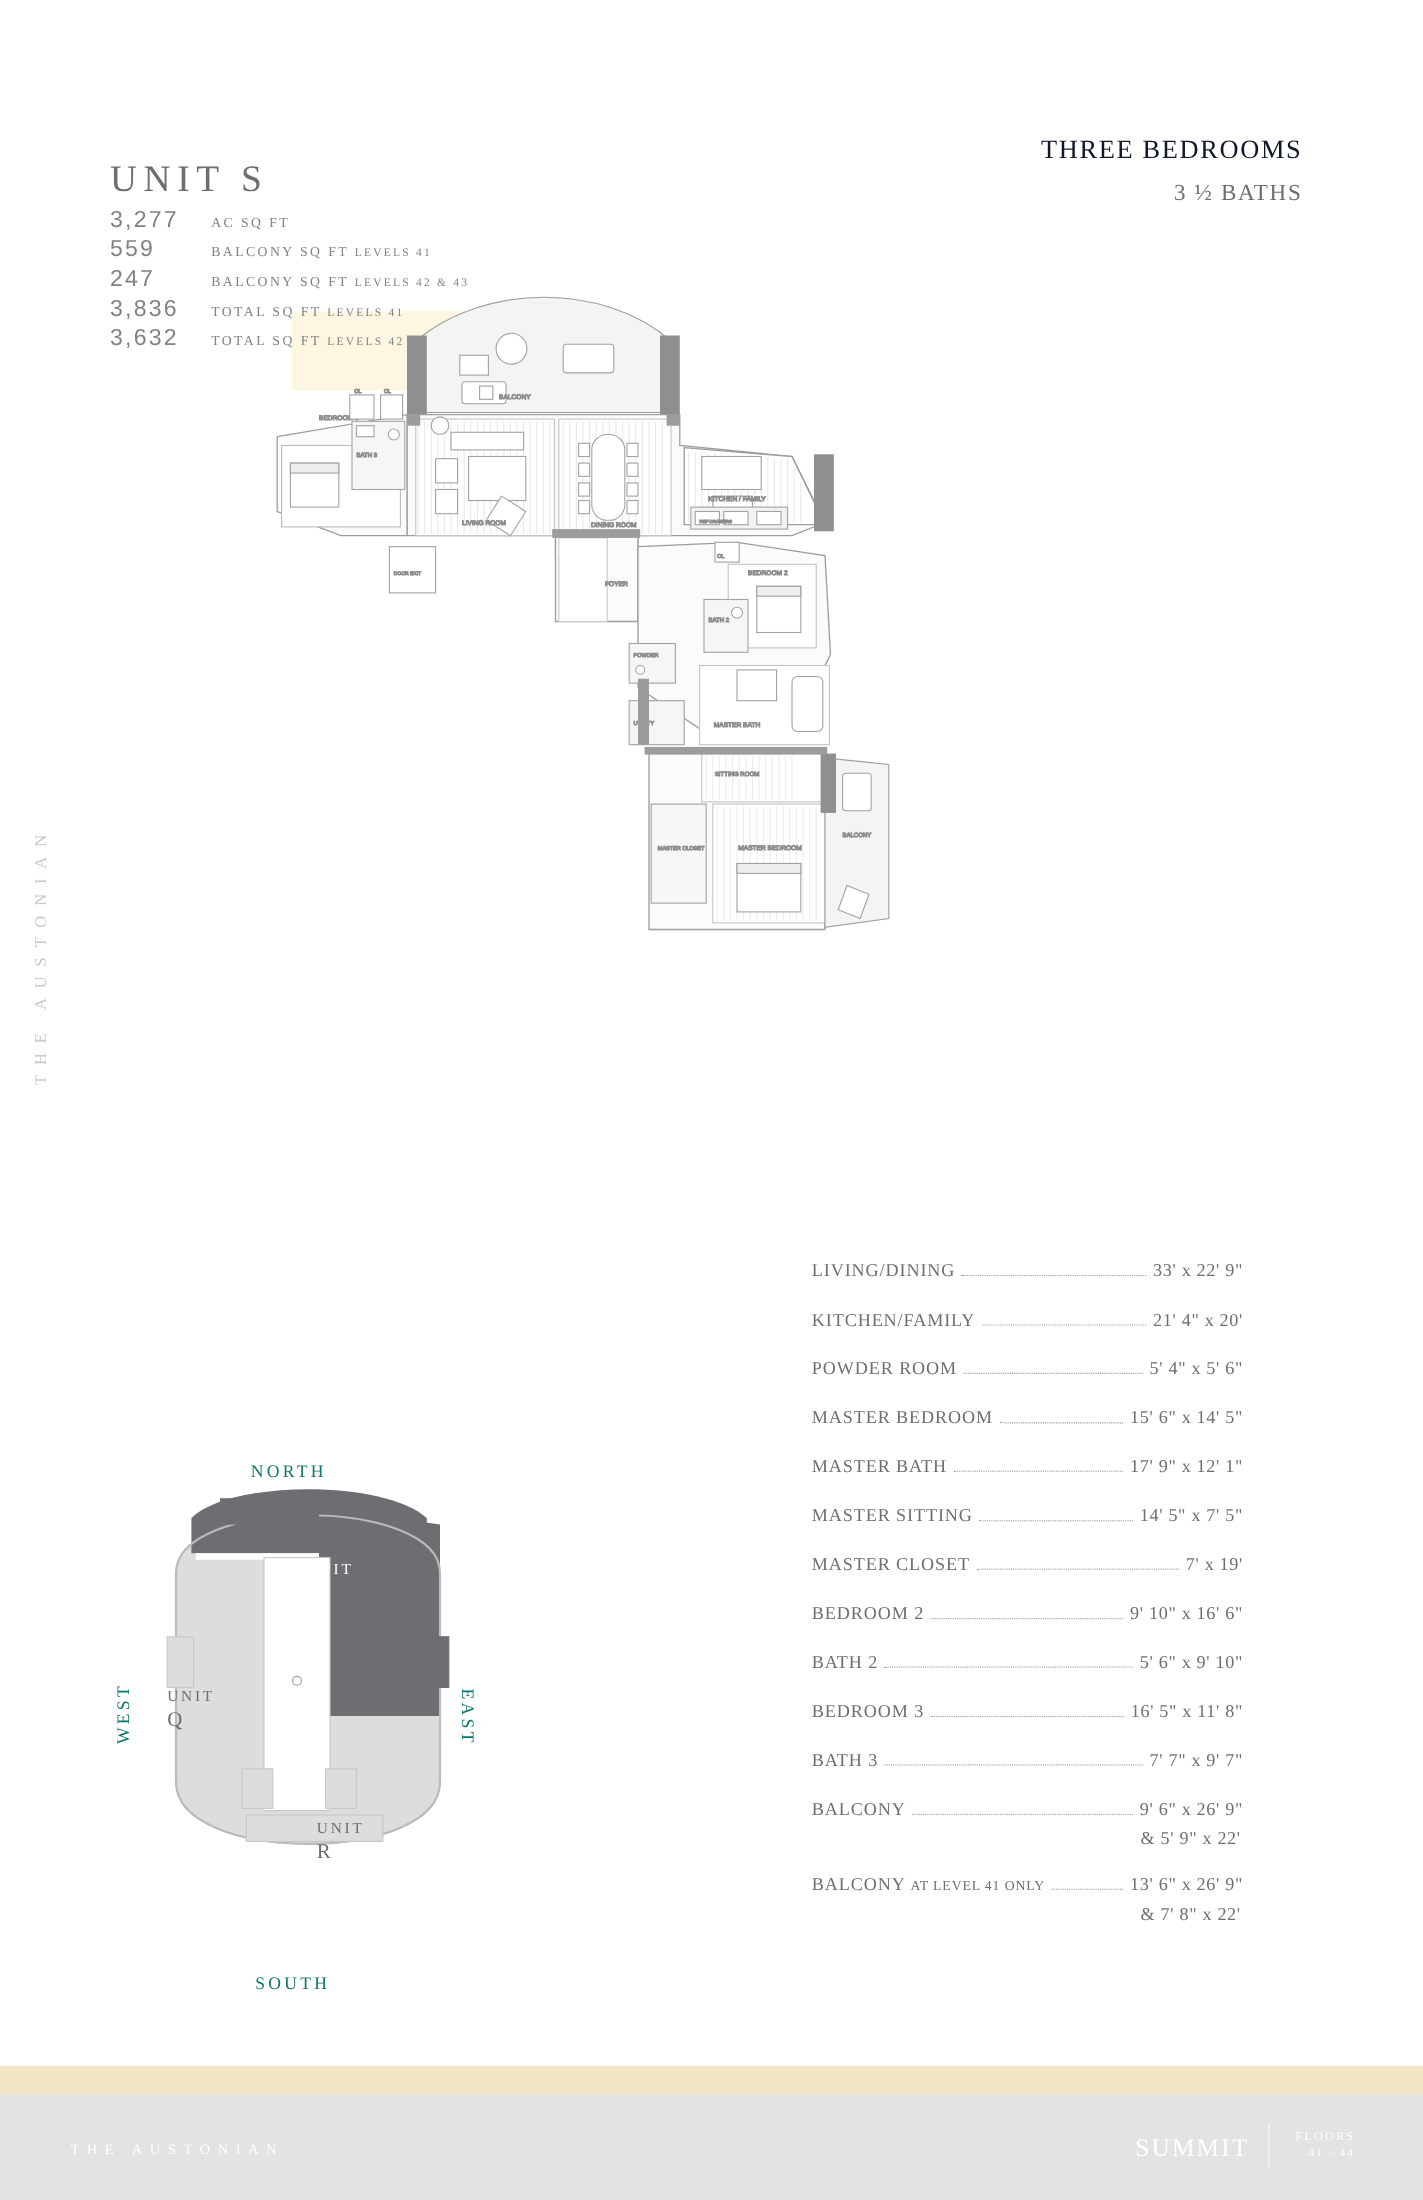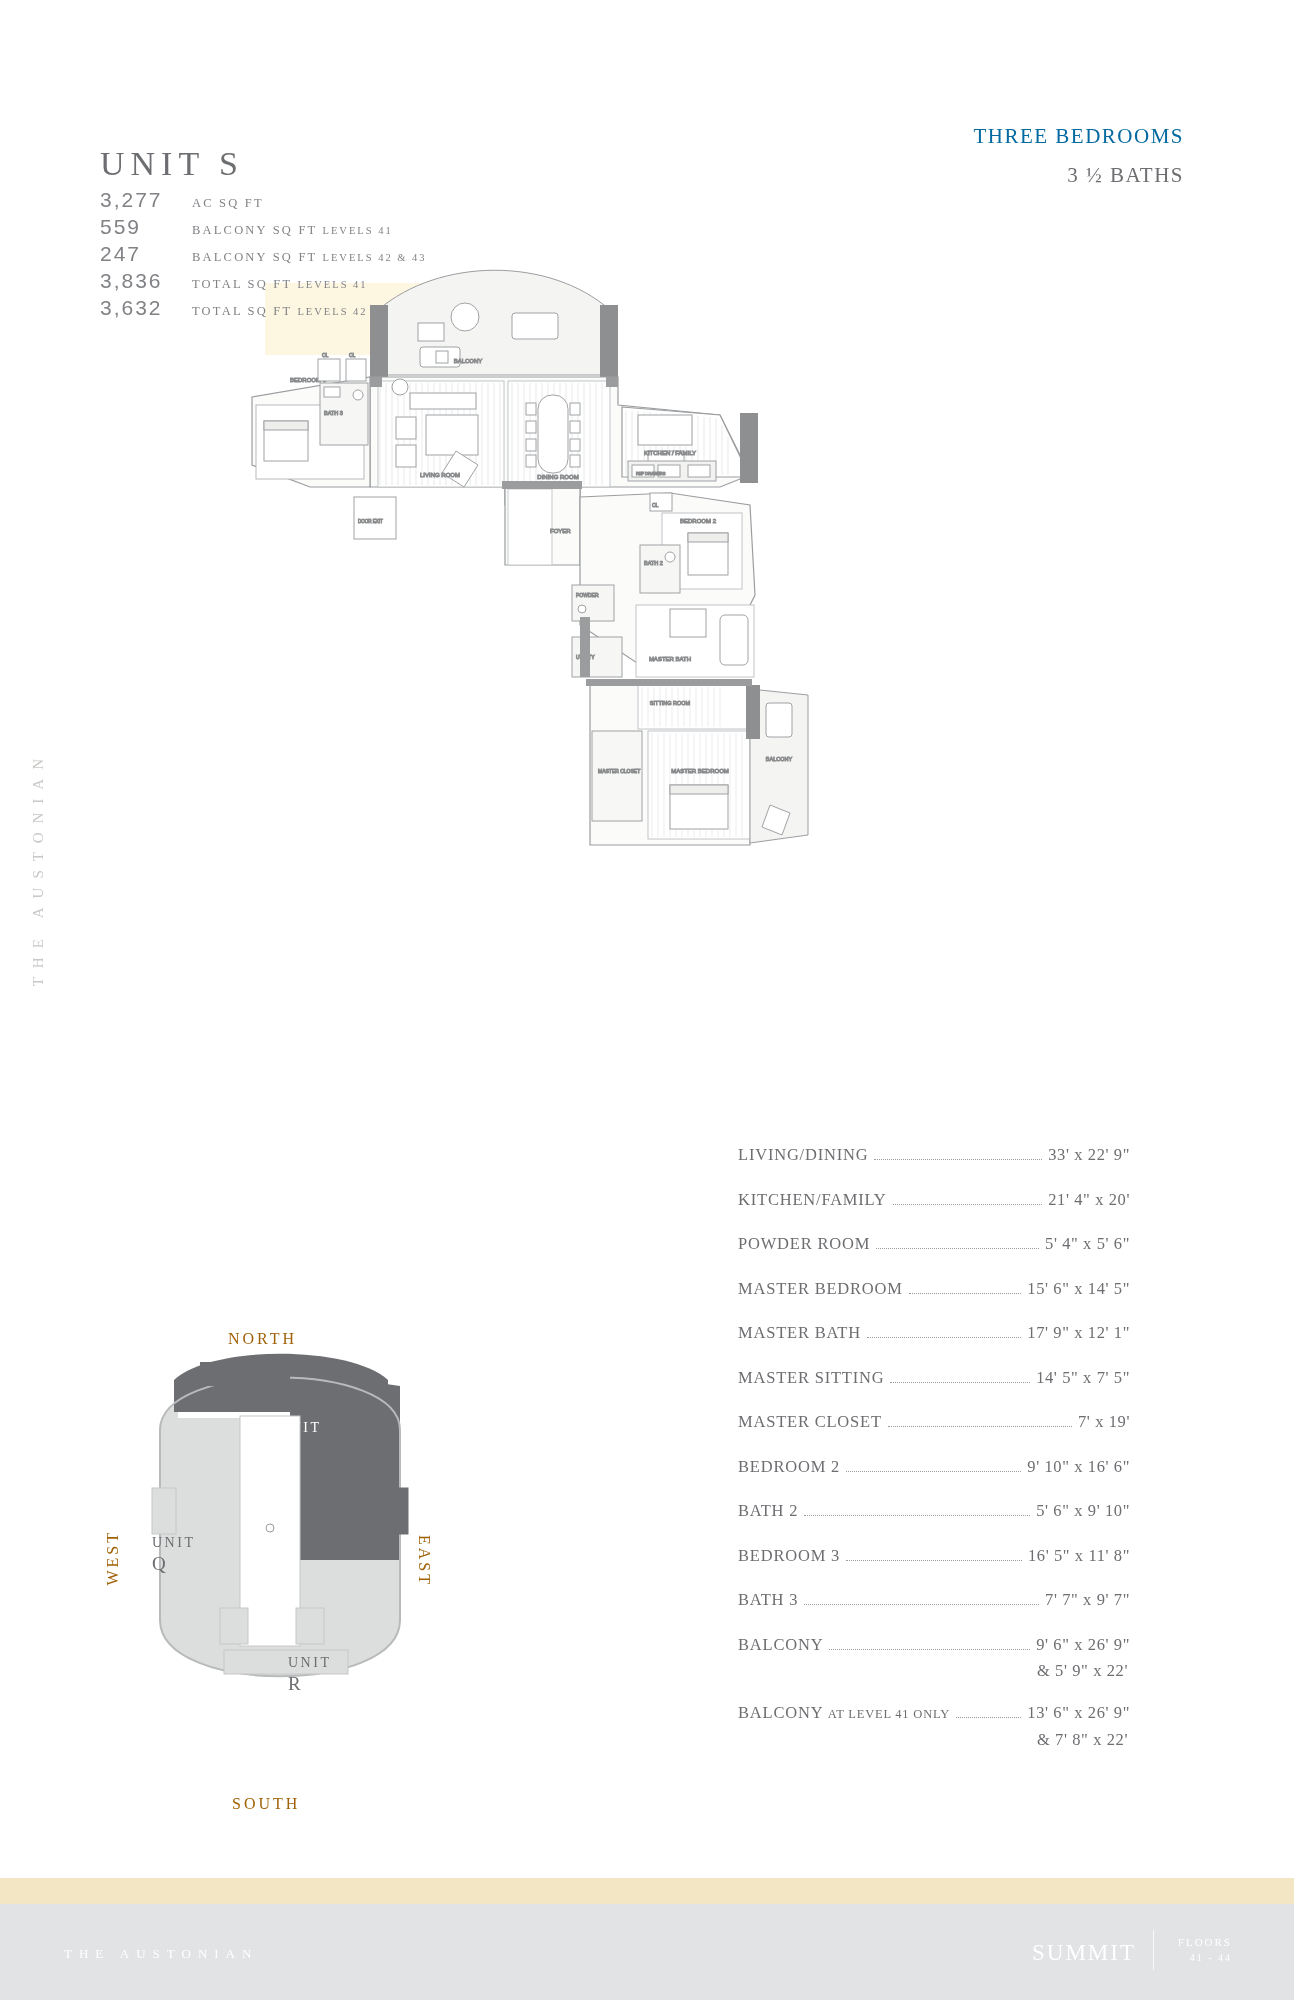--- a/index.html
+++ b/index.html
@@ -14,21 +14,21 @@
   .page{position:absolute;inset:0;}
 
   
   .unit-title{
     position:absolute;left:100px;top:122px;
     font-size:34px;letter-spacing:6px;color:#6d6e71;
     font-family:"Liberation Serif",serif;font-weight:400;
   }
   .bed-line{
     position:absolute;right:110px;top:124px;
-    font-size:21px;letter-spacing:1.5px;color:#0369a1;
+    font-size:24px;letter-spacing:1.5px;color:#0f172a;
     text-align:right;white-space:nowrap;
   }
   .bath-line{
     position:absolute;right:110px;top:163px;
     font-size:21px;letter-spacing:1.5px;color:#6d6e71;
     text-align:right;white-space:nowrap;
   }
 
   .stats{position:absolute;left:100px;top:188px;}
   .stat-row{height:27px;display:flex;align-items:baseline;}
@@ -77,21 +77,21 @@
   }
   .dim-val{font-size:16.5px;letter-spacing:0.6px;}
   .dim-extra{
     text-align:right;font-size:16.5px;margin-top:-18px;margin-bottom:22px;
     padding-right:2px;
   }
 
   
   .keyplan{position:absolute;left:100px;top:1320px;width:380px;height:500px;}
   .kp-label{
-    position:absolute;font-size:16px;letter-spacing:3px;color:#a16207;
+    position:absolute;font-size:16px;letter-spacing:3px;color:#0f766e;
     text-transform:uppercase;
   }
   .kp-north{left:228px;top:1330px;}
   .kp-south{left:232px;top:1795px;}
   .kp-west{left:104px;top:1530px;writing-mode:vertical-rl;transform:rotate(180deg);letter-spacing:3px;}
   .kp-east{left:415px;top:1535px;writing-mode:vertical-rl;letter-spacing:3px;}
   .kp-unit{
     position:absolute;text-align:left;color:#6d6e71;
   }
   .kp-unit .u{font-size:14px;letter-spacing:2.5px;display:block;}

